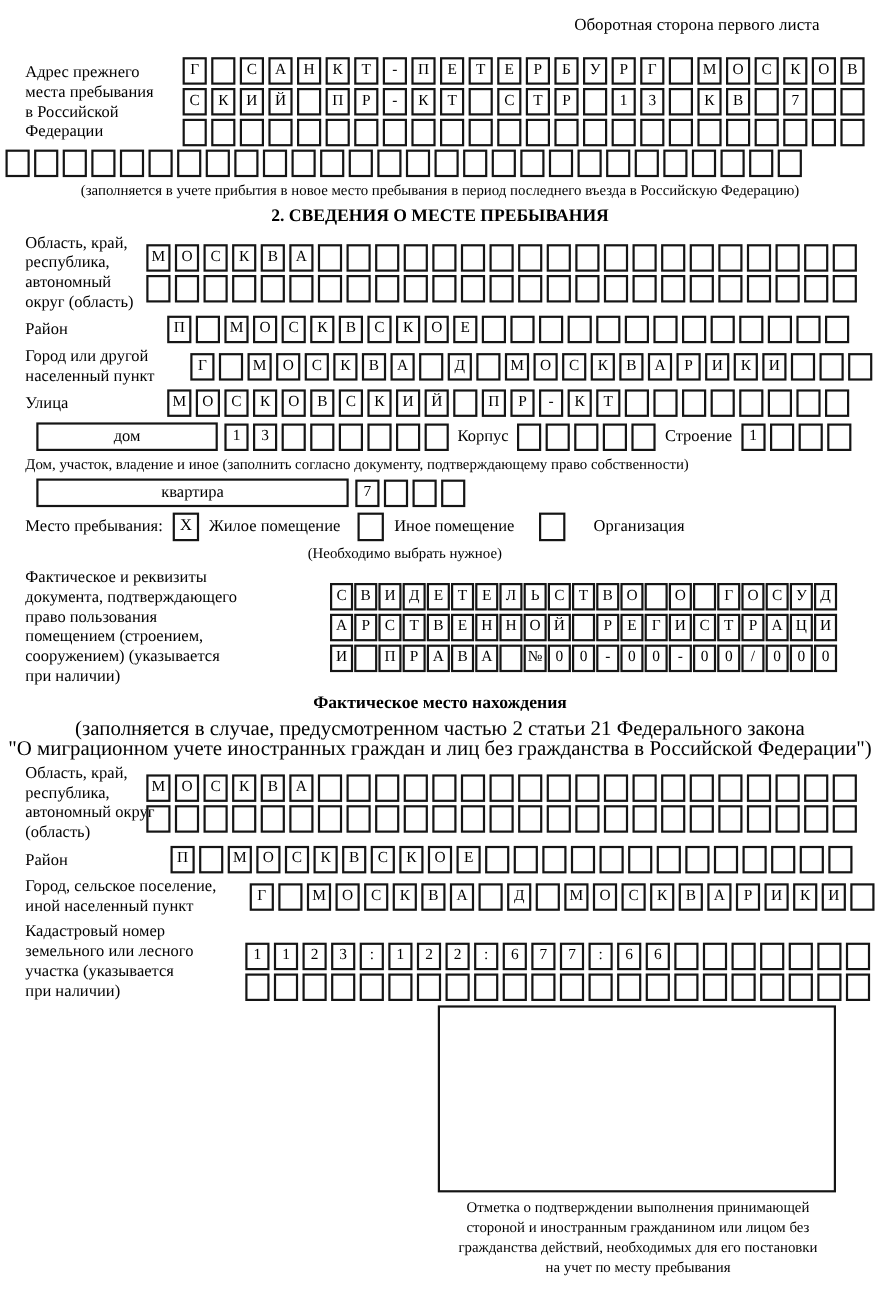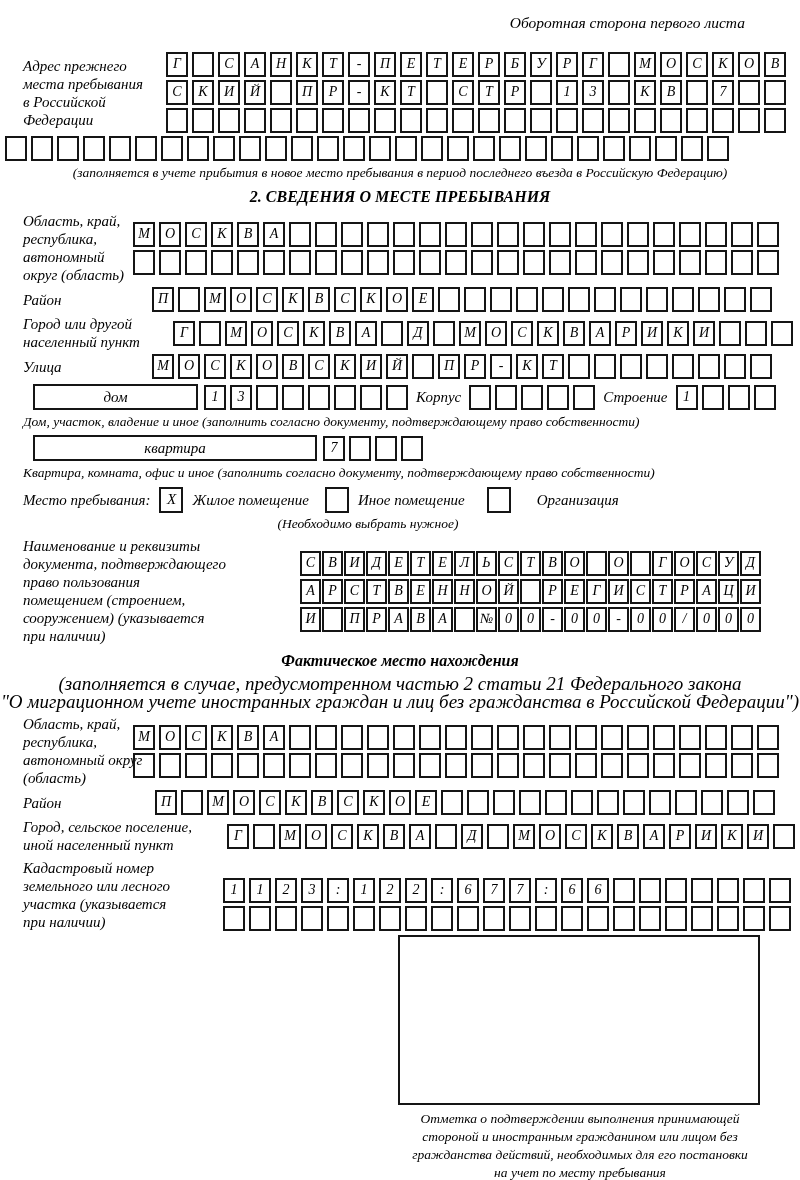--- a/index.html
+++ b/index.html
@@ -1,18 +1,18 @@
 <!DOCTYPE html>
 <html><head>
 <meta charset="utf-8">
 <style>
   html,body{margin:0;padding:0;background:#fff;color:#000;}
   body{width:800px;height:1180px;overflow:hidden;
        font-family:"Liberation Serif","DejaVu Serif",serif;font-size:15px;}
-  #page{width:800px;height:1180px;box-sizing:border-box;padding-top:14px;position:relative;font-style:italic;}
+  #page{width:800px;height:1180px;box-sizing:border-box;padding-top:14px;position:relative;}
 
   .header-note{text-align:right;padding-right:55px;font-size:15.5px;line-height:18px;}
 
   .field{display:flex;align-items:center;}
   .flabel{flex:none;margin-left:23px;white-space:pre;line-height:18px;font-size:15px;}
   .rows{display:flex;flex-direction:column;gap:3px;}
   .boxrow{display:flex;gap:4px;}
   .boxrow.tight{gap:1px;}
   .cbox{flex:none;display:block;width:22px;height:25px;box-sizing:border-box;
         border:2px solid #151515;text-align:center;font-size:14px;line-height:20px;
@@ -355,35 +355,34 @@
 
   <div class="inline-row mt4" style="margin-left:33px">
     <div class="widebox" style="width:284px">квартира</div>
     <div class="boxrow" style="margin-left:6px">
         <span class="cbox">7</span>
         <span class="cbox"></span>
         <span class="cbox"></span>
         <span class="cbox"></span>
       </div>
   </div>
-  <div class="caption mt3" style="margin-left:23px">Квартира, комната, офис и иное (заполнить согласно документу, подтверждающему право собственности)</div>
 
   <div class="inline-row mt5" style="margin-left:23px">
     <div class="inline-label">Место пребывания:</div>
     <div class="cbox checkbox" style="margin-left:9px">X</div>
     <div class="inline-label" style="margin-left:9px">Жилое помещение</div>
     <div class="cbox checkbox" style="margin-left:16px"></div>
     <div class="inline-label" style="margin-left:9px">Иное помещение</div>
     <div class="cbox checkbox" style="margin-left:22px"></div>
     <div class="inline-label" style="margin-left:26px">Организация</div>
   </div>
   <div class="choose-note mt2">(Необходимо выбрать нужное)</div>
 
   <div class="field mt5">
-    <div class="flabel fl-277">Наименование и реквизиты
+    <div class="flabel fl-277">Фактическое и реквизиты
 документа, подтверждающего
 право пользования
 помещением (строением,
 сооружением) (указывается
 при наличии)</div>
     <div class="rows">
       <div class="boxrow tight">
           <span class="cbox">С</span>
           <span class="cbox">В</span>
           <span class="cbox">И</span>

